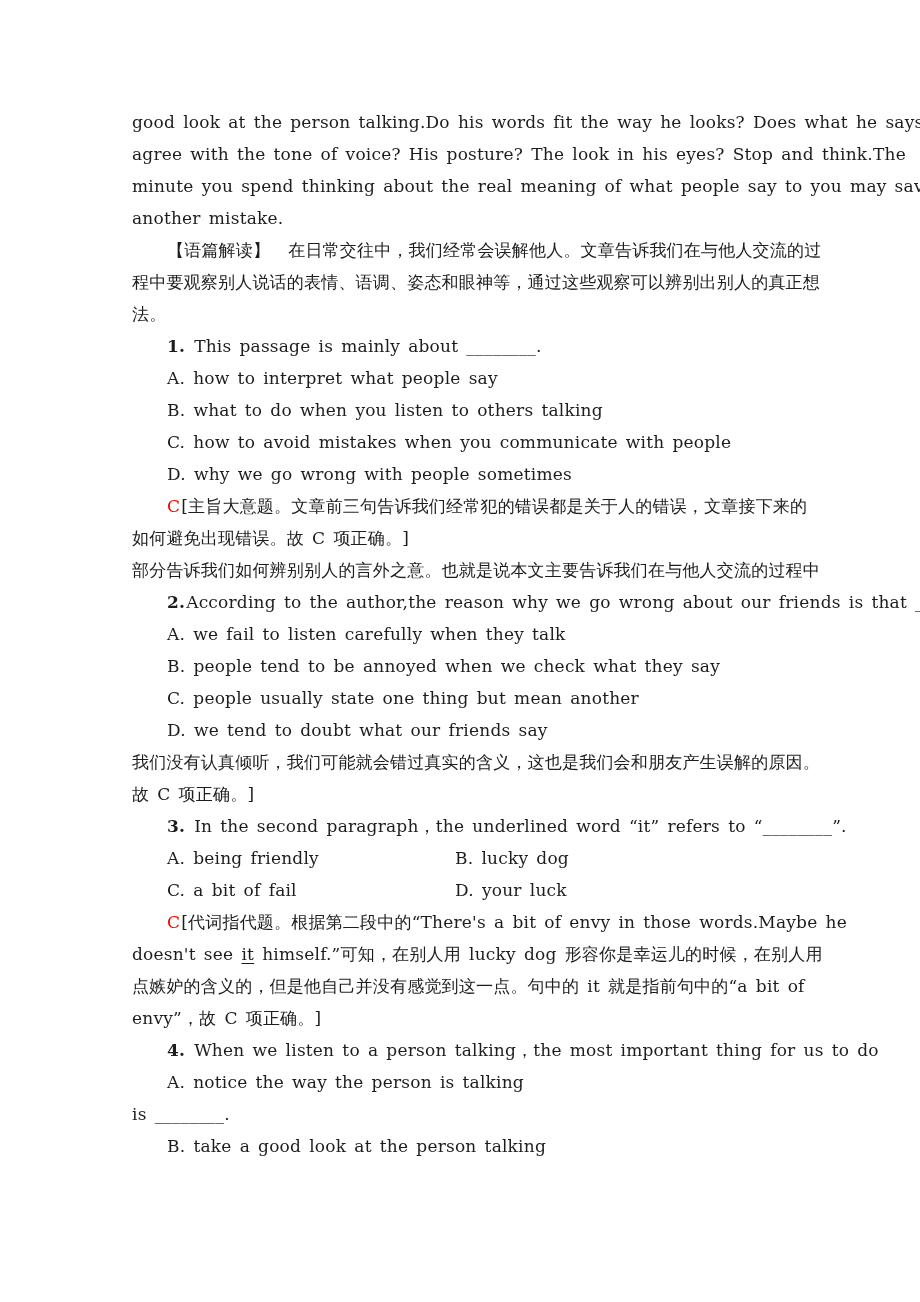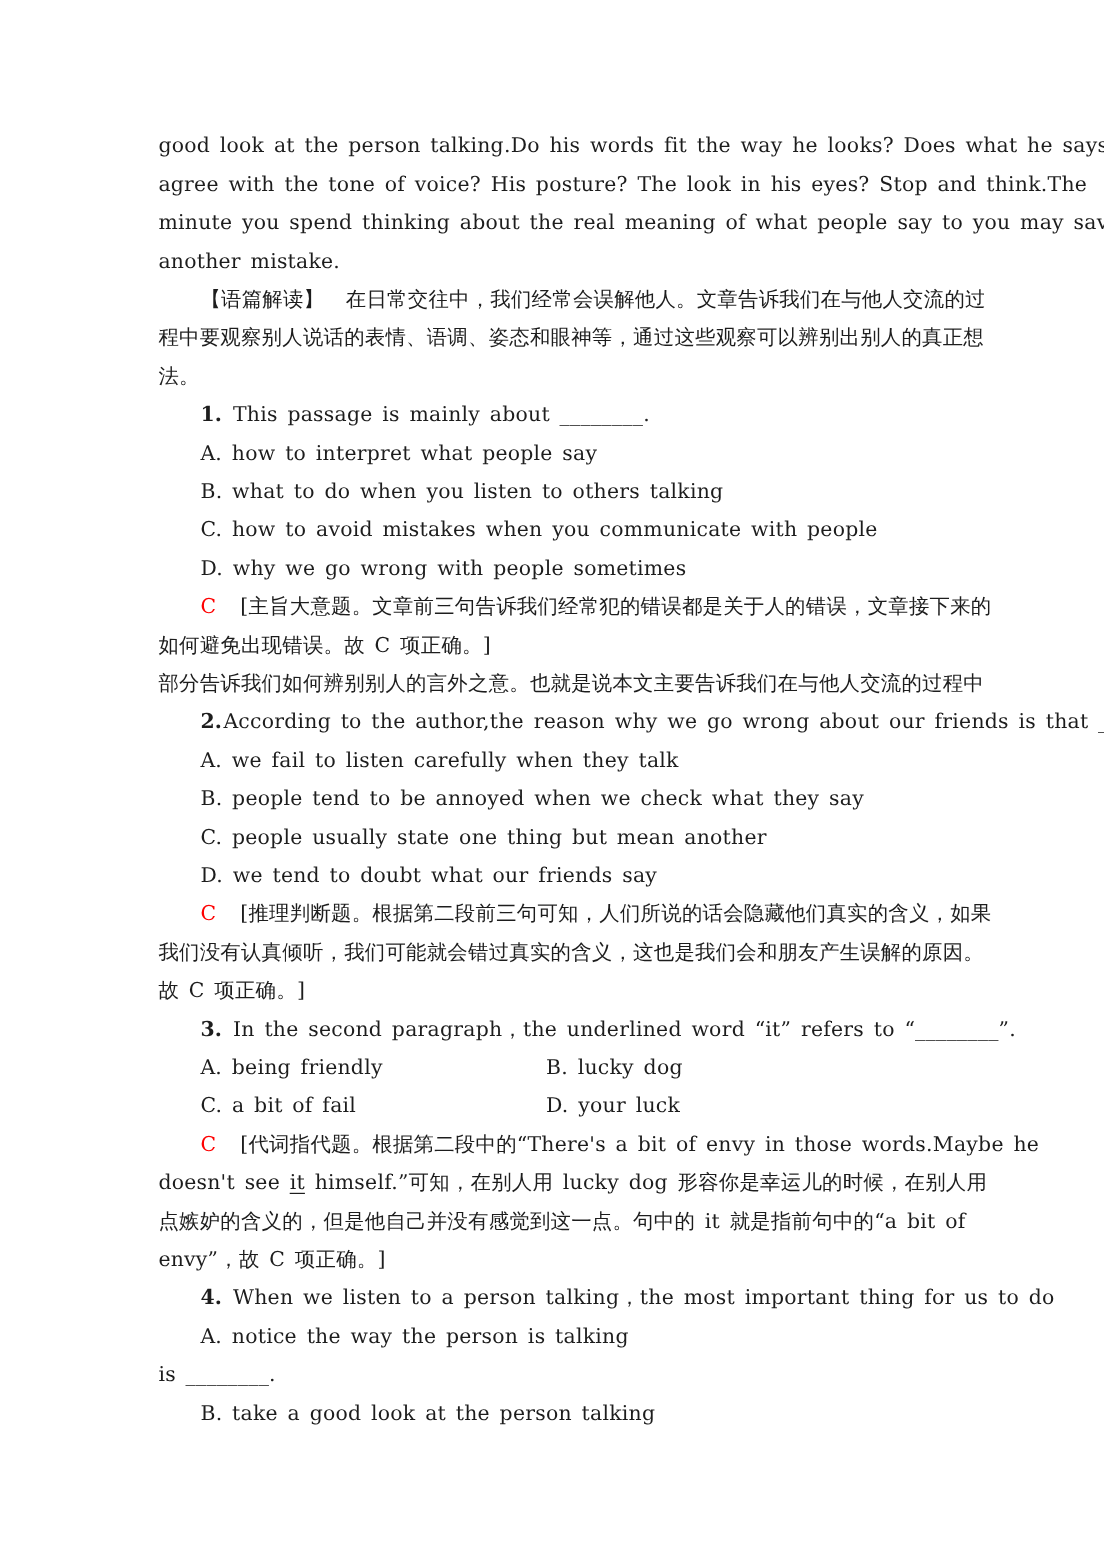--- a/index.html
+++ b/index.html
@@ -18,21 +18,21 @@
     color: #1d1d1d;
     letter-spacing: 0.2px;
     word-spacing: 2.5px;
   }
   .ln { white-space: nowrap; height: 32px; }
   .ind { padding-left: 35px; }
   .num { font-weight: bold; }
   .after-num { margin-left: 9px; }
   .after-num.tight { margin-left: 1px; }
   .red { color: #fe0000; }
-  .expl { margin-left: 20px; }
+  .expl { margin-left: 1px; }
   .lbl-gap { margin-left: 18px; font-family: Liberation Mono, monospace; }
   .u { text-decoration: underline; text-underline-offset: 3px; }
   .optrow { display: flex; }
   .optrow .c1 { width: 288px; flex: 0 0 288px; }
 </style>
 </head>
 <body>
 
 <div class="doc">
 
@@ -62,23 +62,20 @@
   <div class="ln">部分告诉我们如何辨别别人的言外之意。也就是说本文主要告诉我们在与他人交流的过程中</div>
 
   <div class="ln ind">
     <span class="num">2.</span><span class="after-num tight">According to the author,the reason why we go wrong about our friends is that ________.</span>
   </div>
   <div class="ln ind">A. we fail to listen carefully when they talk</div>
   <div class="ln ind">B. people tend to be annoyed when we check what they say</div>
   <div class="ln ind">C. people usually state one thing but mean another</div>
   <div class="ln ind">D. we tend to doubt what our friends say</div>
 
-  <div class="ln ind">
-    <span class="red">C</span><span class="expl">[推理判断题。根据第二段前三句可知，人们所说的话会隐藏他们真实的含义，如果</span>
-  </div>
   <div class="ln">我们没有认真倾听，我们可能就会错过真实的含义，这也是我们会和朋友产生误解的原因。</div>
   <div class="ln">故 C 项正确。]</div>
 
   <div class="ln ind">
     <span class="num">3.</span><span class="after-num">In the second paragraph，the underlined word “it” refers to “________”.</span>
   </div>
   <div class="ln ind optrow">
     <span class="c1">A. being friendly</span>
       <span>B. lucky dog</span>
   </div>

